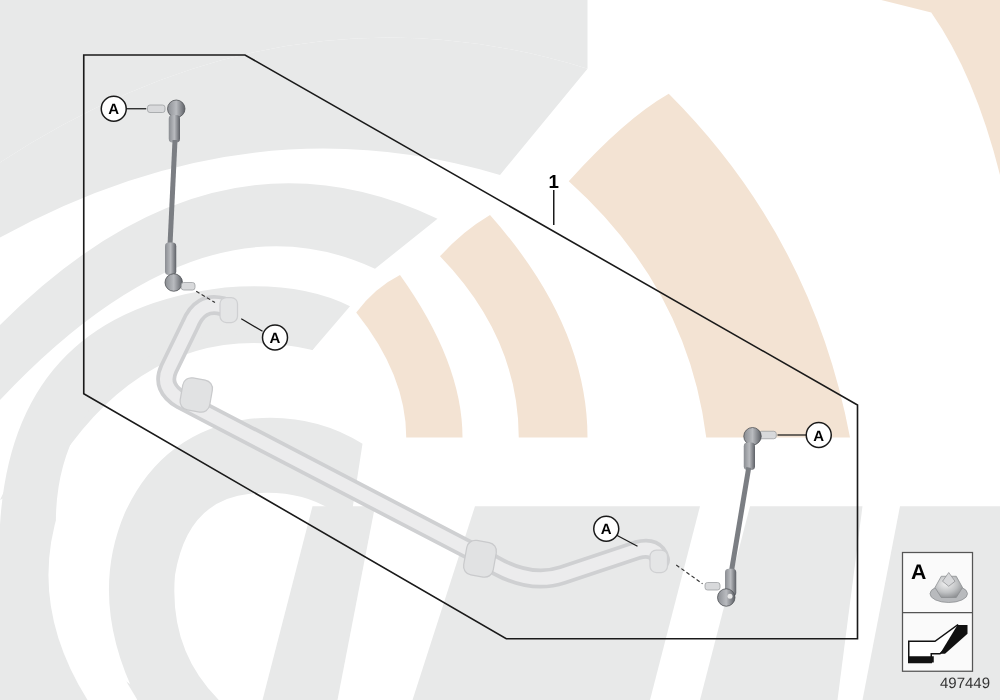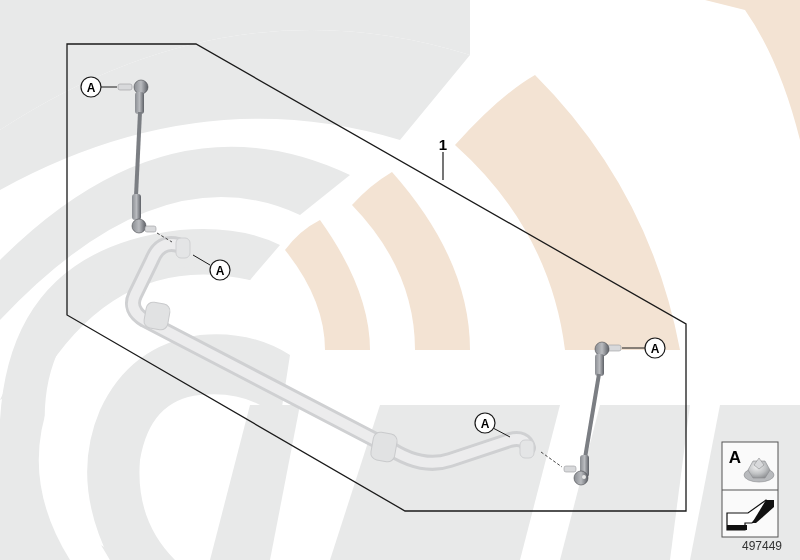--- a/index.html
+++ b/index.html
@@ -1,21 +1,21 @@
 <!DOCTYPE html>
 <html><head>
   <meta charset="utf-8">
   <style>
     html, body { margin: 0; padding: 0; background: #ffffff; }
     body { width: 800px; height: 560px; overflow: hidden; position: relative; font-family: "Liberation Sans", sans-serif; }
     #diagram { position: absolute; left: 0; top: 0; width: 800px; height: 560px; }
     .callout-text { font-family: "Liberation Sans", sans-serif; font-weight: bold; font-size: 12px; fill: #000; }
     .item-number { font-family: "Liberation Sans", sans-serif; font-weight: bold; font-size: 15px; fill: #000; }
     .legend-letter { font-family: "Liberation Sans", sans-serif; font-weight: bold; font-size: 17px; fill: #000; }
-    .image-id { position: absolute; left: 732px; top: 539px; width: 60px; text-align: center; font-family: "Liberation Sans", sans-serif; font-size: 12px; color: #333; }
+    .image-id { position: absolute; left: 732px; top: 539px; width: 60px; text-align: right; font-family: "Liberation Sans", sans-serif; font-size: 12px; color: #333; }
   </style>
 </head>
 <body>
 
 <svg id="diagram" viewBox="0 0 800 560" xmlns="http://www.w3.org/2000/svg">
   <defs>
     <linearGradient id="barGrad" x1="0" y1="0" x2="0" y2="1">
       <stop offset="0" stop-color="#f4f4f5"></stop>
       <stop offset="0.5" stop-color="#e2e3e4"></stop>
       <stop offset="1" stop-color="#cfd0d2"></stop>

